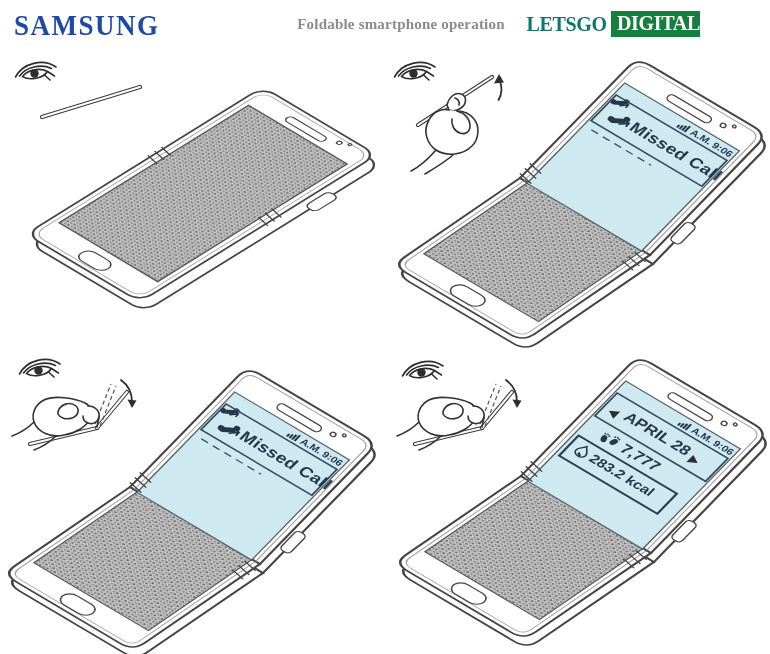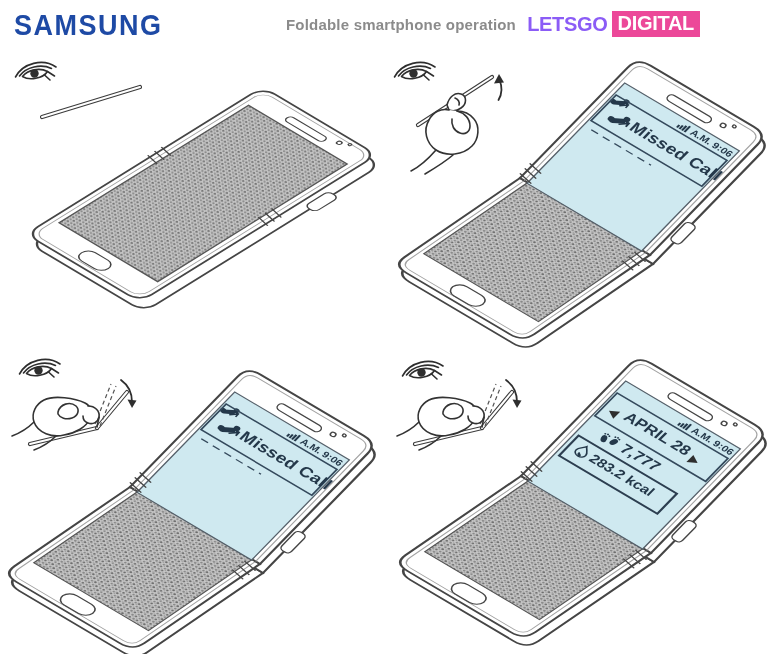--- a/index.html
+++ b/index.html
@@ -1,26 +1,26 @@
 <!DOCTYPE html>
 <html><head>
 <meta charset="utf-8">
 <style>
   html,body{margin:0;padding:0;background:#fff;}
   body{width:770px;height:654px;position:relative;overflow:hidden;
        font-family:"Liberation Sans",sans-serif;}
-  .hdr{position:absolute;top:0;left:0;width:712px;height:50px;}
+  .hdr{position:absolute;top:0;left:0;width:712px;height:50px;font-family:Liberation Serif, serif;}
   .samsung{position:absolute;left:14px;top:8px;font-size:27px;font-weight:800;
            color:#1e4aa5;letter-spacing:1.5px;transform:scaleY(1.12);transform-origin:left top;}
   .title{position:absolute;top:16px;left:16px;width:770px;text-align:center;
          color:#8b8b8b;font-size:15px;font-weight:600;letter-spacing:.2px;}
   .lg{position:absolute;right:12px;top:11px;display:flex;align-items:center;
       font-size:20px;font-weight:800;letter-spacing:-0.3px;}
-  .lg .nm{color:#8b5cf6;margin-left:40px;}
-  .lg .badge{background:#ec4899;color:#fff;padding:1px 6px 2px 6px;margin-left:4px;}
+  .lg .nm{color:#0f766e;margin-left:40px;}
+  .lg .badge{background:#15803d;color:#fff;padding:1px 0 2px 6px;margin-left:4px;}
   .panel{position:absolute;}
   svg{display:block;overflow:visible;}
   svg text{font-family:"Liberation Sans",sans-serif;}
   .t-band{font-size:16px;font-weight:700;fill:#24384a;letter-spacing:.3px;}
   .t-status{font-size:9.5px;font-weight:700;fill:#24384a;}
   .t-date{font-size:15px;font-weight:700;fill:#24384a;}
   .t-steps{font-size:15px;font-weight:700;fill:#24384a;}
   .t-kcal{font-size:13.5px;font-weight:700;fill:#24384a;}
   .body-line{fill:#ffffff;stroke:#454545;stroke-width:2;}
   .bezel{fill:none;stroke:#a3a3a3;stroke-width:1;}

